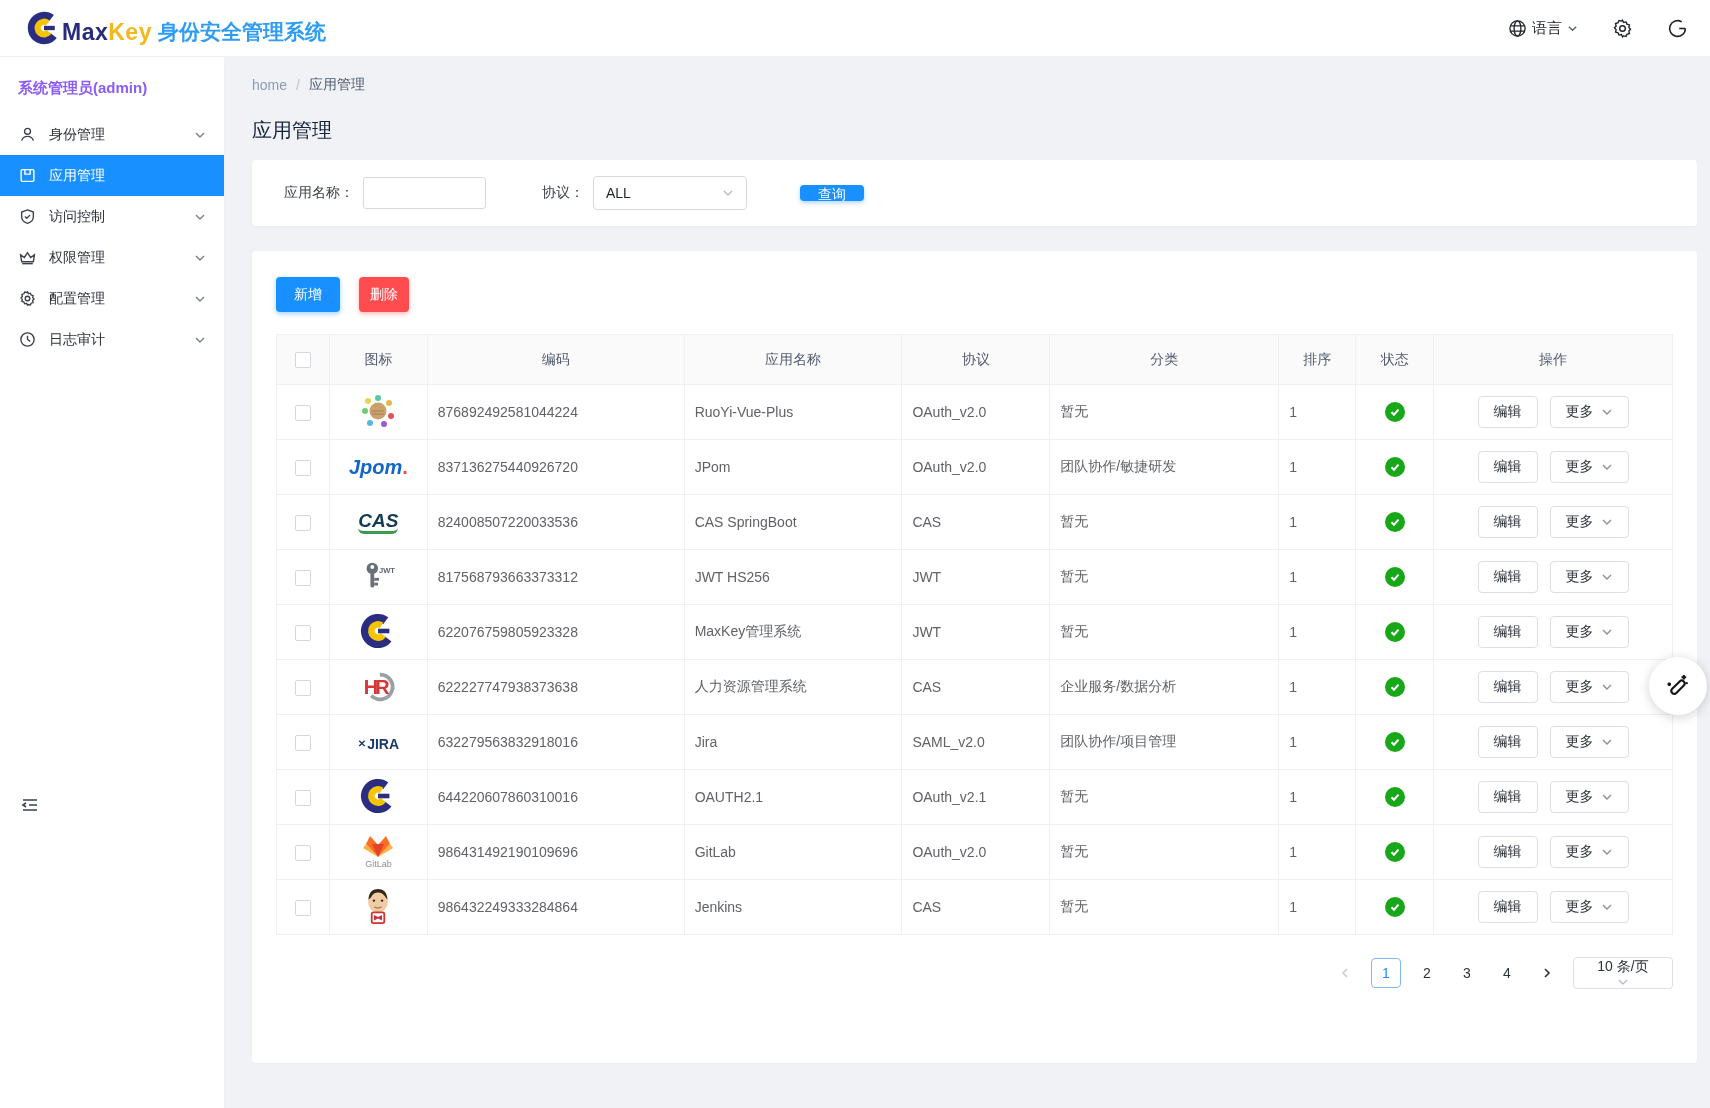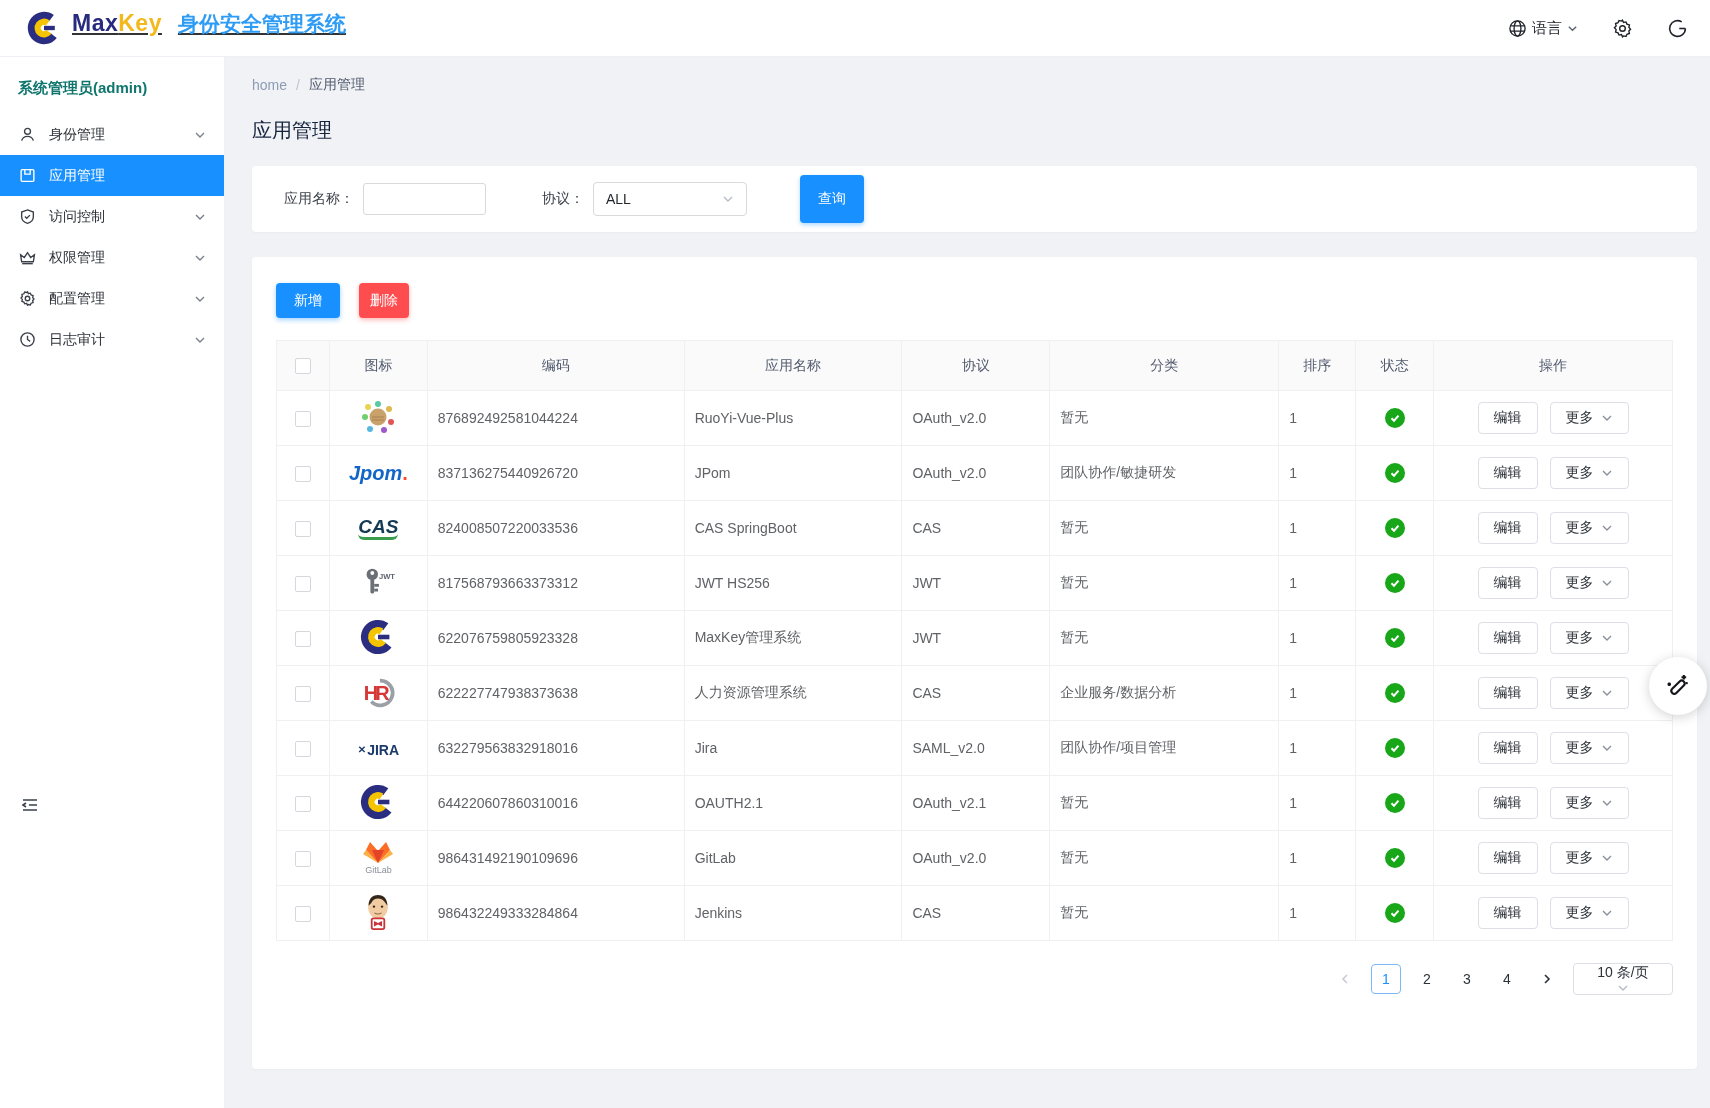--- a/index.html
+++ b/index.html
@@ -3,51 +3,51 @@
 <meta charset="utf-8">
 <style>
   * { box-sizing: border-box; }
   html,body { margin:0; padding:0; }
   body {
     width:1710px; height:1108px; overflow:hidden; position:relative;
     background:#f0f2f5; font-family:"Liberation Sans", sans-serif; color:#333;
   }
   
   .topbar{height:57px;background:#fff;border-bottom:1px solid #edf0f4;display:flex;align-items:center;justify-content:space-between;padding:0 22px 0 26px;}
-  .brand{display:flex;align-items:flex-start;gap:10px;text-decoration:underline;}
+  .brand{display:flex;align-items:flex-end;gap:0;}
   .brand-name{font-size:23px;font-weight:bold;letter-spacing:.5px;}
   .brand-max{color:#282a7e;} .brand-key{color:#f2b81c;}
   .brand-sub{font-size:21px;font-weight:bold;color:#2e9cf5;margin-left:6px;}
   .top-actions{display:flex;align-items:center;gap:34px;}
   .lang{display:flex;align-items:center;gap:5px;font-size:15px;color:#1f2329;cursor:pointer;}
   .icon-btn{display:flex;align-items:center;cursor:pointer;color:#1f2329;}
   
   .layout{display:flex;height:1051px;}
   .sidebar{width:225px;background:#fff;border-right:1px solid #edf0f4;position:relative;flex:none;}
-  .side-user{padding:22px 18px 16px;font-size:15px;font-weight:bold;color:#0f766e;}
+  .side-user{padding:22px 18px 16px;font-size:15px;font-weight:bold;color:#8b5cf6;}
   .menu-item{height:41px;display:flex;align-items:center;padding:0 18px;gap:13px;font-size:14px;color:#2d3138;cursor:pointer;}
   .menu-item .mi-icon{width:18px;height:18px;display:flex;align-items:center;justify-content:center;color:#3c4049;}
   .menu-item .mi-chevron{margin-left:auto;color:#7a8089;display:flex;}
   .menu-item.active{background:#1890ff;color:#fff;}
   .menu-item.active .mi-icon{color:#fff;}
   .collapse-btn{position:absolute;top:738px;left:20px;cursor:pointer;color:#39404a;display:flex;}
   
   .main{flex:1;padding:0 13px 0 27px;overflow:hidden;}
   .breadcrumb{margin-top:19px;font-size:14px;display:flex;gap:9px;align-items:center;}
   .bc-home{color:#8c9cb4;cursor:pointer;}
   .bc-sep{color:#c0c4cc;} .bc-cur{color:#515a6e;}
   .page-title{margin-top:23px;font-size:20px;color:#17233d;font-weight:500;}
-  .search-card{margin-top:22px;background:#fff;border-radius:4px;height:66px;display:flex;align-items:center;padding:12px 32px;box-shadow:0 1px 2px rgba(0,0,0,.03);}
+  .search-card{margin-top:16px;background:#fff;border-radius:4px;height:66px;display:flex;align-items:center;padding:12px 32px;box-shadow:0 1px 2px rgba(0,0,0,.03);}
   .f-label{font-size:14px;color:#3c4049;}
   .f-input{width:123px;height:32px;border:1px solid #d9d9d9;border-radius:3px;margin-left:9px;padding:0 8px;font-size:14px;outline:none;font-family:inherit;}
   .f-select{width:154px;height:34px;border:1px solid #d9d9d9;border-radius:4px;margin-left:9px;display:flex;align-items:center;justify-content:space-between;padding:0 12px;font-size:14px;color:#1f2329;cursor:pointer;gap:24px;}
   .chev{color:#b6bcc6;display:flex;}
   .sp56{width:56px;flex:none;} .sp53{width:53px;flex:none;}
   .btn{border:none;border-radius:4px;font-size:14px;cursor:pointer;font-family:inherit;}
-  .btn-primary{width:64px;height:48px;background:#1890ff;color:#fff;box-shadow:0 2px 4px rgba(24,144,255,.35);}
+  .btn-primary{width:64px;height:16px;background:#1890ff;color:#fff;box-shadow:0 2px 4px rgba(24,144,255,.35);}
   .main-card{margin-top:25px;background:#fff;border-radius:4px;padding:26px 24px 0;height:812px;box-shadow:0 1px 2px rgba(0,0,0,.03);}
   .toolbar{display:flex;gap:19px;}
   .btn-add{width:64px;height:35px;background:#1890ff;color:#fff;box-shadow:0 2px 5px rgba(24,144,255,.4);}
   .btn-del{width:50px;height:35px;background:#ff4d4f;color:#fff;box-shadow:0 2px 5px rgba(255,77,79,.4);}
   
   table{width:100%;margin-top:22px;border-collapse:collapse;table-layout:fixed;font-size:14px;}
   th{background:#fafafa;height:50px;font-weight:500;color:#515a6e;border:1px solid #f0f0f0;text-align:center;}
   td{height:55px;border:1px solid #f0f0f0;color:#606266;padding:0 10px;text-align:left;background:#fff;}
   td.c{text-align:center;padding:0;}
   .cb{display:inline-block;width:16px;height:16px;border:1px solid #d4d7de;border-radius:2px;background:#fff;vertical-align:middle;cursor:pointer;}

